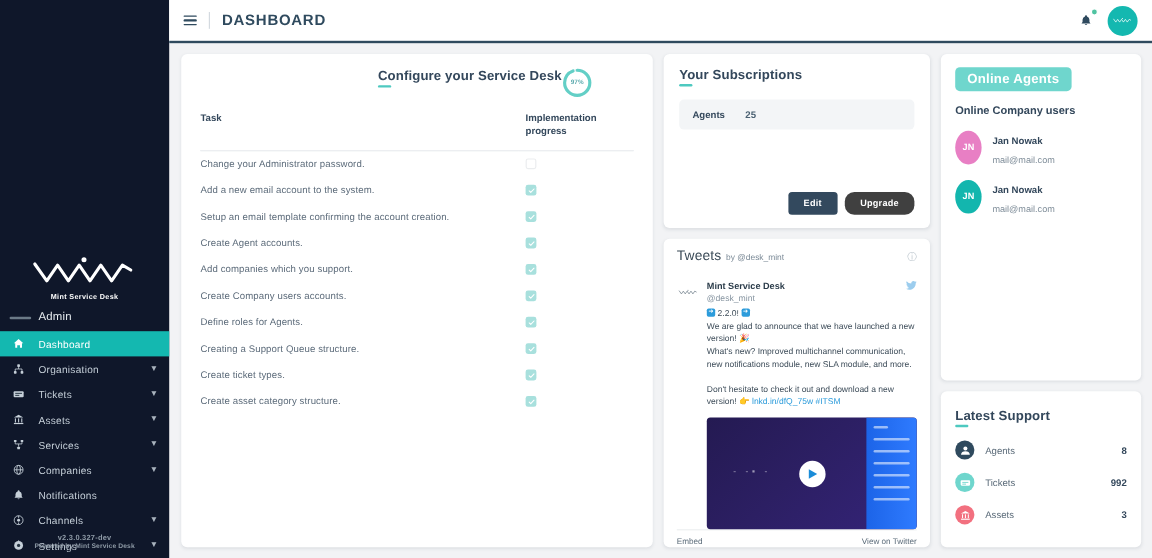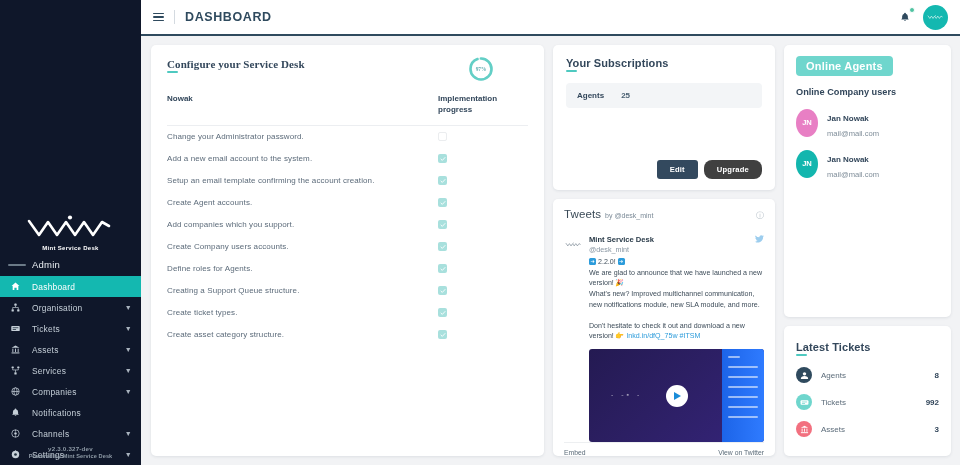--- a/index.html
+++ b/index.html
@@ -88,21 +88,21 @@
     font-size: 11px; font-weight: 700; color: #33475b; letter-spacing: .1px;
     display:inline-block; position: relative; padding-bottom: 3px;
   }
   .card-title::after {
     content:""; position:absolute; left:0; bottom:0; width: 11px; height: 2px;
     background:#4ec9c0; border-radius:1px;
   }
 
   
   .cfg { padding: 13px 16px 10px 16px; height: 100%; position: relative; }
-  .cfg-head { display:flex; align-items:flex-start; justify-content:space-between;font-family:Liberation Serif, serif; }
+  .cfg-head { display:flex; align-items:flex-start; justify-content:flex-end; }
   .ring { width: 26px; height: 26px; position: relative; margin-right: 34px; margin-top:-2px;}
   .ring svg { transform: rotate(-90deg); display:block; }
   .ring-pct {
     position:absolute; inset:0; display:flex; align-items:center; justify-content:center;
     font-size: 5.3px; color:#5aa9ad; font-weight:700;
   }
   table.tasks { width: 100%; border-collapse: collapse; margin-top: 12px; }
   table.tasks th {
     text-align:left; font-size: 8px; font-weight:700; color:#33475b;
     padding: 0 0 9px 0; vertical-align: top; line-height: 1.35;
@@ -383,21 +383,21 @@
                 <circle cx="13" cy="13" r="10.5" fill="none" stroke="#eaf7f6" stroke-width="2.6"></circle>
                 <circle id="ring-arc" cx="13" cy="13" r="10.5" fill="none" stroke="#63cfc6" stroke-width="2.6" stroke-linecap="round" stroke-dasharray="63.99424235362409 65.97344572538566" stroke-dashoffset="2"></circle>
               </svg>
               <span class="ring-pct">97%</span>
             </div>
           </div>
 
           <table class="tasks">
             <thead>
               <tr>
-                <th>Nowak</th>
+                <th>Task</th>
                 <th class="th-prog">Implementation progress</th>
               </tr>
             </thead>
             <tbody id="tasks-body">
                 <tr>
                   <td>Change your Administrator password.</td>
                   <td class="td-prog">
                     <span class="chk empty"></span>
                   </td>
                 </tr>
@@ -587,21 +587,21 @@
                 <span><span class="u-name">Jan Nowak</span><div class="u-mail">mail@mail.com</div></span>
               </div>
               <div class="user">
                 <span class="u-ava" style="background:#13b6ae">JN</span>
                 <span><span class="u-name">Jan Nowak</span><div class="u-mail">mail@mail.com</div></span>
               </div>
             </div>
         </div>
 
         <div class="card lu">
-          <div class="card-title">Latest Tickets</div>
+          <div class="card-title">Latest Support</div>
           <div id="updates-list">
               <div class="lu-row">
                 <span class="lu-ico" style="background:#2f4a5e">
                   <svg width="9" height="9" viewBox="0 0 16 16" fill="#fff">
                     <circle cx="8" cy="5" r="3"></circle>
                     <path d="M1.5 14c0-3.3 2.9-5 6.5-5s6.5 1.7 6.5 5z"></path>
                   </svg>
                 </span>
                 <span class="lu-label">Agents</span>
                 <span class="lu-val">8</span>

